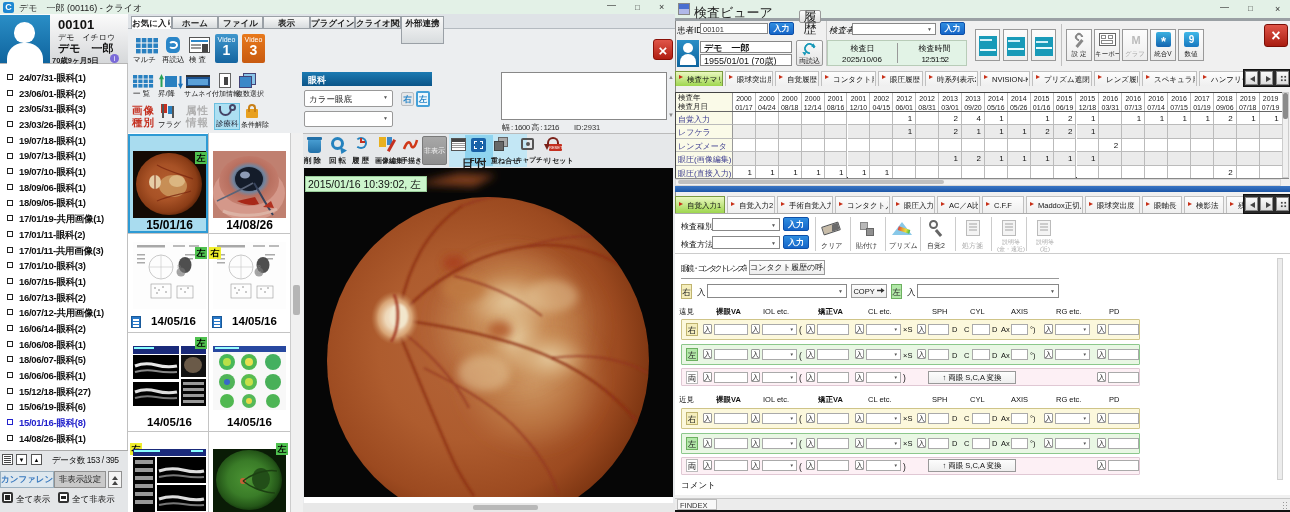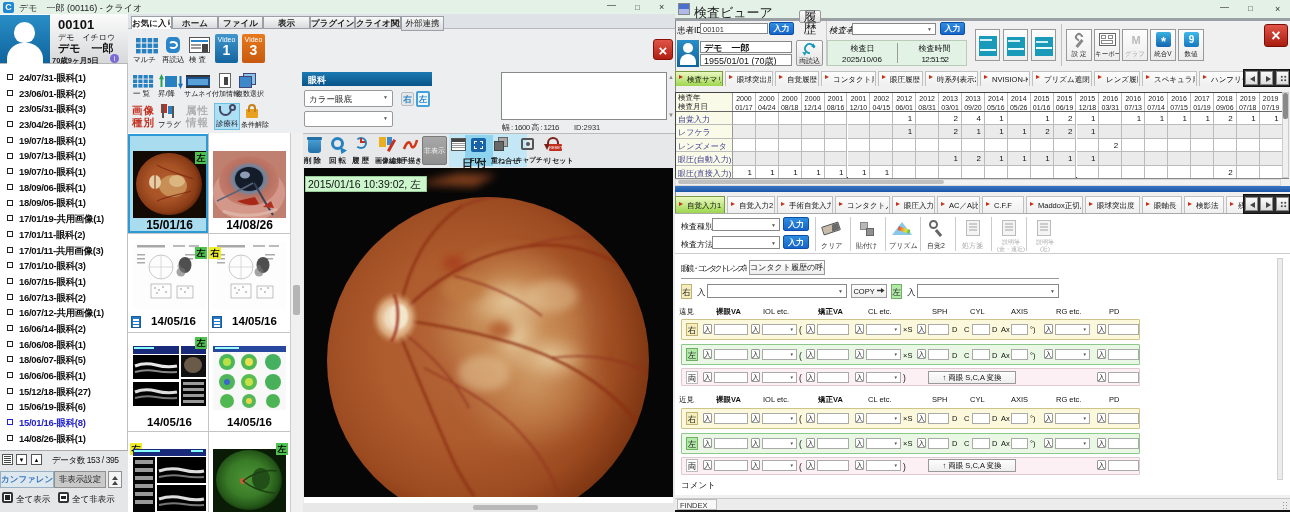--- a/index.html
+++ b/index.html
@@ -34,21 +34,21 @@
 
 <div class="ab" id="datelist" style="left:0;top:64px;width:128px;height:386px;background:#fff;border-right:1px solid #c0c0c0;"></div>
 
 <div class="ab" style="left:7px;top:74.2px;width:6px;height:6px;border:1.5px solid #222;"></div>
 <div class="ab tx" style="left:19px;top:72.0px;width:100px;font-size:9.5px;font-weight:bold;color:#111;letter-spacing:-0.3px;">24/07/31-眼科(1)</div>
 <div class="ab" style="left:7px;top:89.9px;width:6px;height:6px;border:1.5px solid #222;"></div>
 <div class="ab tx" style="left:19px;top:87.7px;width:100px;font-size:9.5px;font-weight:bold;color:#111;letter-spacing:-0.3px;">23/06/01-眼科(2)</div>
 <div class="ab" style="left:7px;top:105.6px;width:6px;height:6px;border:1.5px solid #222;"></div>
 <div class="ab tx" style="left:19px;top:103.4px;width:100px;font-size:9.5px;font-weight:bold;color:#111;letter-spacing:-0.3px;">23/05/31-眼科(3)</div>
 <div class="ab" style="left:7px;top:121.2px;width:6px;height:6px;border:1.5px solid #222;"></div>
-<div class="ab tx" style="left:19px;top:119.0px;width:100px;font-size:9.5px;font-weight:bold;color:#111;letter-spacing:-0.3px;">23/04/26-眼科(1)</div>
+<div class="ab tx" style="left:19px;top:119.0px;width:100px;font-size:9.5px;font-weight:bold;color:#111;letter-spacing:-0.3px;">23/03/26-眼科(1)</div>
 <div class="ab" style="left:7px;top:136.9px;width:6px;height:6px;border:1.5px solid #222;"></div>
 <div class="ab tx" style="left:19px;top:134.7px;width:100px;font-size:9.5px;font-weight:bold;color:#111;letter-spacing:-0.3px;">19/07/18-眼科(1)</div>
 <div class="ab" style="left:7px;top:152.6px;width:6px;height:6px;border:1.5px solid #222;"></div>
 <div class="ab tx" style="left:19px;top:150.4px;width:100px;font-size:9.5px;font-weight:bold;color:#111;letter-spacing:-0.3px;">19/07/13-眼科(1)</div>
 <div class="ab" style="left:7px;top:168.3px;width:6px;height:6px;border:1.5px solid #222;"></div>
 <div class="ab tx" style="left:19px;top:166.1px;width:100px;font-size:9.5px;font-weight:bold;color:#111;letter-spacing:-0.3px;">19/07/10-眼科(1)</div>
 <div class="ab" style="left:7px;top:184.0px;width:6px;height:6px;border:1.5px solid #222;"></div>
 <div class="ab tx" style="left:19px;top:181.8px;width:100px;font-size:9.5px;font-weight:bold;color:#111;letter-spacing:-0.3px;">18/09/06-眼科(1)</div>
 <div class="ab" style="left:7px;top:199.6px;width:6px;height:6px;border:1.5px solid #222;"></div>
 <div class="ab tx" style="left:19px;top:197.4px;width:100px;font-size:9.5px;font-weight:bold;color:#111;letter-spacing:-0.3px;">18/09/05-眼科(1)</div>
@@ -108,21 +108,21 @@
 <div class="ab" id="tabrow1" style="left:128px;top:14px;width:547px;height:14px;background:#dfe3e7;"></div>
 <div class="ab" id="iconrow" style="left:128px;top:28px;width:547px;height:105px;background:#eceef0;"></div>
 <div class="ab" style="left:128px;top:28px;width:547px;height:1px;background:#b4bac0;"></div>
 
 <div class="ab tx" style="left:131px;top:16px;width:41px;height:12.5px;background:#fff;border:1px solid #9aa0a6;border-bottom:none;font-size:8.5px;font-weight:bold;color:#222;text-align:center;line-height:12px;">お気に入り</div>
 <div class="ab tx" style="left:172px;top:16px;width:46px;height:12.5px;background:linear-gradient(#f8f8f8,#d8dcde);border:1px solid #9aa0a6;border-bottom:1px solid #9aa0a6;font-size:8.5px;font-weight:bold;color:#222;text-align:center;line-height:12px;">ホーム</div>
 <div class="ab tx" style="left:218px;top:16px;width:45px;height:12.5px;background:linear-gradient(#f8f8f8,#d8dcde);border:1px solid #9aa0a6;border-bottom:1px solid #9aa0a6;font-size:8.5px;font-weight:bold;color:#222;text-align:center;line-height:12px;">ファイル</div>
 <div class="ab tx" style="left:263px;top:16px;width:47px;height:12.5px;background:linear-gradient(#f8f8f8,#d8dcde);border:1px solid #9aa0a6;border-bottom:1px solid #9aa0a6;font-size:8.5px;font-weight:bold;color:#222;text-align:center;line-height:12px;">表示</div>
 <div class="ab tx" style="left:310px;top:16px;width:45px;height:12.5px;background:linear-gradient(#f8f8f8,#d8dcde);border:1px solid #9aa0a6;border-bottom:1px solid #9aa0a6;font-size:8.5px;font-weight:bold;color:#222;text-align:center;line-height:12px;">プラグイン</div>
 <div class="ab tx" style="left:355px;top:16px;width:46px;height:12.5px;background:linear-gradient(#f8f8f8,#d8dcde);border:1px solid #9aa0a6;border-bottom:1px solid #9aa0a6;font-size:8.5px;font-weight:bold;color:#222;text-align:center;line-height:12px;">クライオ関連</div>
-<div class="ab tx" style="left:401px;top:16px;width:43px;height:15px;background:linear-gradient(#f8f8f8,#d8dcde);border:1px solid #9aa0a6;border-bottom:1px solid #9aa0a6;font-size:8.5px;font-weight:normal;color:#222;text-align:center;line-height:12px;">外部連携</div>
+<div class="ab tx" style="left:401px;top:16px;width:43px;height:28px;background:linear-gradient(#f8f8f8,#d8dcde);border:1px solid #9aa0a6;border-bottom:1px solid #9aa0a6;font-size:8.5px;font-weight:bold;color:#222;text-align:center;line-height:12px;">外部連携</div>
 <svg class="ab" style="left:136px;top:38px;" width="22" height="16">
       <g fill="#2980c0">
         <rect x="0.0" y="0.0" width="4.6" height="4.4"></rect>
         <rect x="5.8" y="0.0" width="4.6" height="4.4"></rect>
         <rect x="11.6" y="0.0" width="4.6" height="4.4"></rect>
         <rect x="17.4" y="0.0" width="4.6" height="4.4"></rect>
         <rect x="0.0" y="5.5" width="4.6" height="4.4"></rect>
         <rect x="5.8" y="5.5" width="4.6" height="4.4"></rect>
         <rect x="11.6" y="5.5" width="4.6" height="4.4"></rect>
         <rect x="17.4" y="5.5" width="4.6" height="4.4"></rect>
@@ -792,21 +792,21 @@
 <div class="ab" style="left:1053.6px;top:138.8px;width:22.9px;height:13.4px;background:#ffffff;border-right:1px solid #bbb;border-bottom:1px solid #bbb;font-size:8px;color:#111;text-align:right;padding:2px 3px 0 0;overflow:hidden;"></div>
 <div class="ab" style="left:1076.5px;top:138.8px;width:22.9px;height:13.4px;background:#ffffff;border-right:1px solid #bbb;border-bottom:1px solid #bbb;font-size:8px;color:#111;text-align:right;padding:2px 3px 0 0;overflow:hidden;"></div>
 <div class="ab" style="left:1099.4px;top:138.8px;width:22.9px;height:13.4px;background:#ffffff;border-right:1px solid #bbb;border-bottom:1px solid #bbb;font-size:8px;color:#111;text-align:right;padding:2px 3px 0 0;overflow:hidden;">2</div>
 <div class="ab" style="left:1122.3px;top:138.8px;width:22.9px;height:13.4px;background:#ffffff;border-right:1px solid #bbb;border-bottom:1px solid #bbb;font-size:8px;color:#111;text-align:right;padding:2px 3px 0 0;overflow:hidden;"></div>
 <div class="ab" style="left:1145.2px;top:138.8px;width:22.9px;height:13.4px;background:#ffffff;border-right:1px solid #bbb;border-bottom:1px solid #bbb;font-size:8px;color:#111;text-align:right;padding:2px 3px 0 0;overflow:hidden;"></div>
 <div class="ab" style="left:1168.1px;top:138.8px;width:22.9px;height:13.4px;background:#ffffff;border-right:1px solid #bbb;border-bottom:1px solid #bbb;font-size:8px;color:#111;text-align:right;padding:2px 3px 0 0;overflow:hidden;"></div>
 <div class="ab" style="left:1191.0px;top:138.8px;width:22.9px;height:13.4px;background:#ffffff;border-right:1px solid #bbb;border-bottom:1px solid #bbb;font-size:8px;color:#111;text-align:right;padding:2px 3px 0 0;overflow:hidden;"></div>
 <div class="ab" style="left:1213.9px;top:138.8px;width:22.9px;height:13.4px;background:#ffffff;border-right:1px solid #bbb;border-bottom:1px solid #bbb;font-size:8px;color:#111;text-align:right;padding:2px 3px 0 0;overflow:hidden;"></div>
 <div class="ab" style="left:1236.8px;top:138.8px;width:22.9px;height:13.4px;background:#ffffff;border-right:1px solid #bbb;border-bottom:1px solid #bbb;font-size:8px;color:#111;text-align:right;padding:2px 3px 0 0;overflow:hidden;"></div>
 <div class="ab" style="left:1259.7px;top:138.8px;width:22.9px;height:13.4px;background:#ffffff;border-right:1px solid #bbb;border-bottom:1px solid #bbb;font-size:8px;color:#111;text-align:right;padding:2px 3px 0 0;overflow:hidden;"></div>
-<div class="ab tx" style="left:676px;top:152.2px;width:57px;height:13.4px;background:#fafae8;border-right:1px solid #999;border-bottom:1px solid #bbb;font-size:8px;color:#3a3a8e;padding:2px 0 0 2px;">眼圧(自動入力)</div>
+<div class="ab tx" style="left:676px;top:152.2px;width:57px;height:13.4px;background:#fafae8;border-right:1px solid #999;border-bottom:1px solid #bbb;font-size:8px;color:#3a3a8e;padding:2px 0 0 2px;">眼圧(画像編集)</div>
 <div class="ab" style="left:733.0px;top:152.2px;width:22.9px;height:13.4px;background:#ebebeb;border-right:1px solid #bbb;border-bottom:1px solid #bbb;font-size:8px;color:#111;text-align:right;padding:2px 3px 0 0;overflow:hidden;"></div>
 <div class="ab" style="left:755.9px;top:152.2px;width:22.9px;height:13.4px;background:#ebebeb;border-right:1px solid #bbb;border-bottom:1px solid #bbb;font-size:8px;color:#111;text-align:right;padding:2px 3px 0 0;overflow:hidden;"></div>
 <div class="ab" style="left:778.8px;top:152.2px;width:22.9px;height:13.4px;background:#ebebeb;border-right:1px solid #bbb;border-bottom:1px solid #bbb;font-size:8px;color:#111;text-align:right;padding:2px 3px 0 0;overflow:hidden;"></div>
 <div class="ab" style="left:801.7px;top:152.2px;width:22.9px;height:13.4px;background:#ebebeb;border-right:1px solid #bbb;border-bottom:1px solid #bbb;font-size:8px;color:#111;text-align:right;padding:2px 3px 0 0;overflow:hidden;"></div>
 <div class="ab" style="left:824.6px;top:152.2px;width:22.9px;height:13.4px;background:#ebebeb;border-right:1px solid #bbb;border-bottom:1px solid #bbb;font-size:8px;color:#111;text-align:right;padding:2px 3px 0 0;overflow:hidden;"></div>
 <div class="ab" style="left:847.5px;top:152.2px;width:22.9px;height:13.4px;background:#ebebeb;border-right:1px solid #bbb;border-bottom:1px solid #bbb;font-size:8px;color:#111;text-align:right;padding:2px 3px 0 0;overflow:hidden;"></div>
 <div class="ab" style="left:870.4px;top:152.2px;width:22.9px;height:13.4px;background:#ebebeb;border-right:1px solid #bbb;border-bottom:1px solid #bbb;font-size:8px;color:#111;text-align:right;padding:2px 3px 0 0;overflow:hidden;"></div>
 <div class="ab" style="left:893.3px;top:152.2px;width:22.9px;height:13.4px;background:#ebebeb;border-right:1px solid #bbb;border-bottom:1px solid #bbb;font-size:8px;color:#111;text-align:right;padding:2px 3px 0 0;overflow:hidden;"></div>
 <div class="ab" style="left:916.2px;top:152.2px;width:22.9px;height:13.4px;background:#ebebeb;border-right:1px solid #bbb;border-bottom:1px solid #bbb;font-size:8px;color:#111;text-align:right;padding:2px 3px 0 0;overflow:hidden;"></div>
 <div class="ab" style="left:939.1px;top:152.2px;width:22.9px;height:13.4px;background:#ebebeb;border-right:1px solid #bbb;border-bottom:1px solid #bbb;font-size:8px;color:#111;text-align:right;padding:2px 3px 0 0;overflow:hidden;">1</div>

